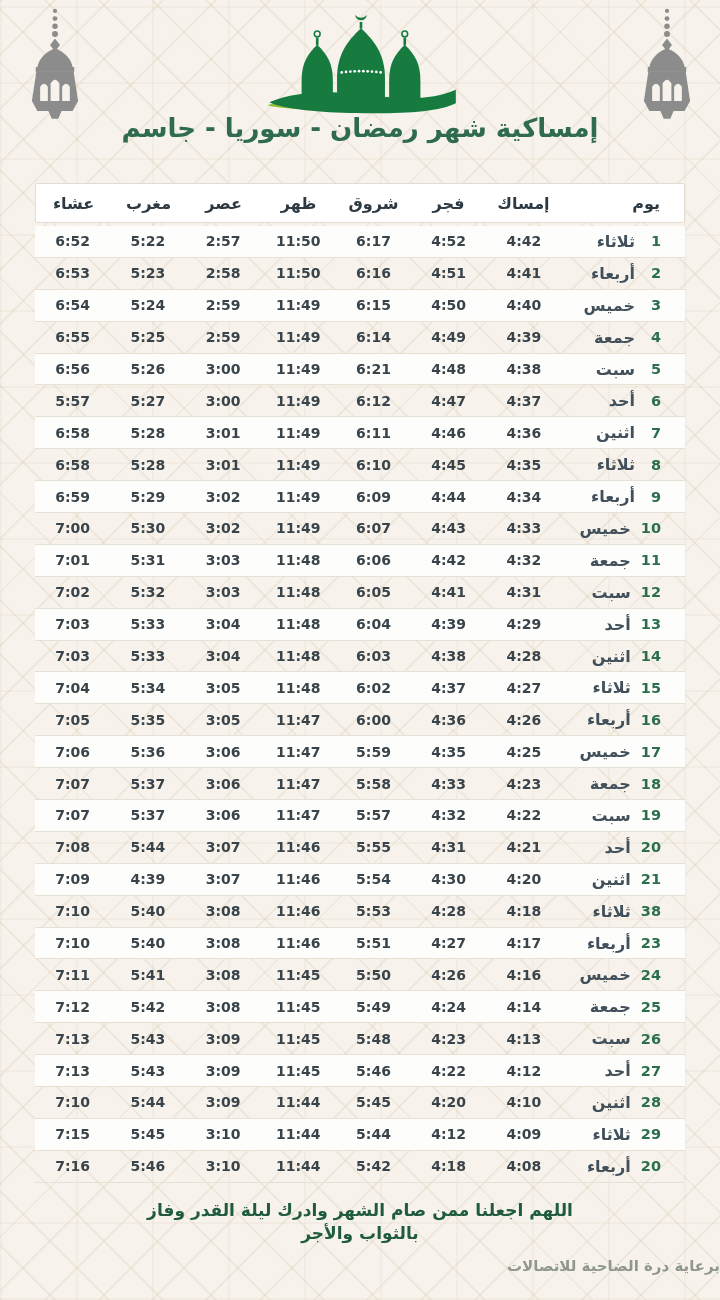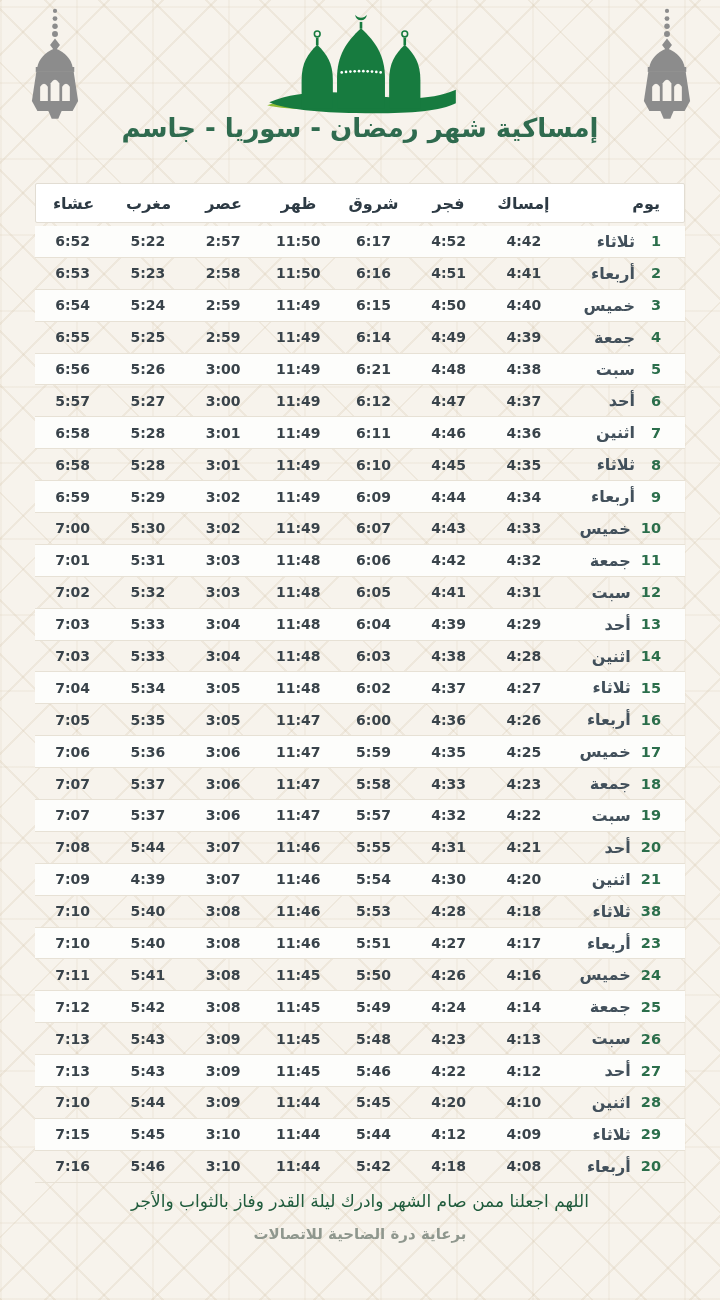--- a/index.html
+++ b/index.html
@@ -54,28 +54,28 @@
   .t{ width:11.571%; font-size:14px; font-weight:bold; color:#39434a; }
   .day-cell{
     width:19%;
     display:flex; align-items:center; justify-content:flex-start;
     padding-right:24px; gap:10px; text-align:right;
   }
   .day-num{ color:#2b6e4b; font-weight:bold; font-size:14.5px; min-width:16px; }
   .day-name{ color:#42505b; font-weight:bold; font-size:16px; }
   
   .dua{
-    margin:7px auto 0; width:490px;
+    margin:16px auto 0; width:490px;
     text-align:center;
-    font-size:17px; font-weight:normal; line-height:1.35;
+    font-size:17px; font-weight:bold; line-height:1.35;
     color:#1f5b3c;
   }
   .sponsor{
     margin:12px auto 0;
-    text-align:center;
+    text-align:right;
     font-size:15px; font-weight:bold;
     color:#8f978e;
   }
 </style>
 </head>
 <body>
 
 <div class="page">
 
   <div class="hero">

